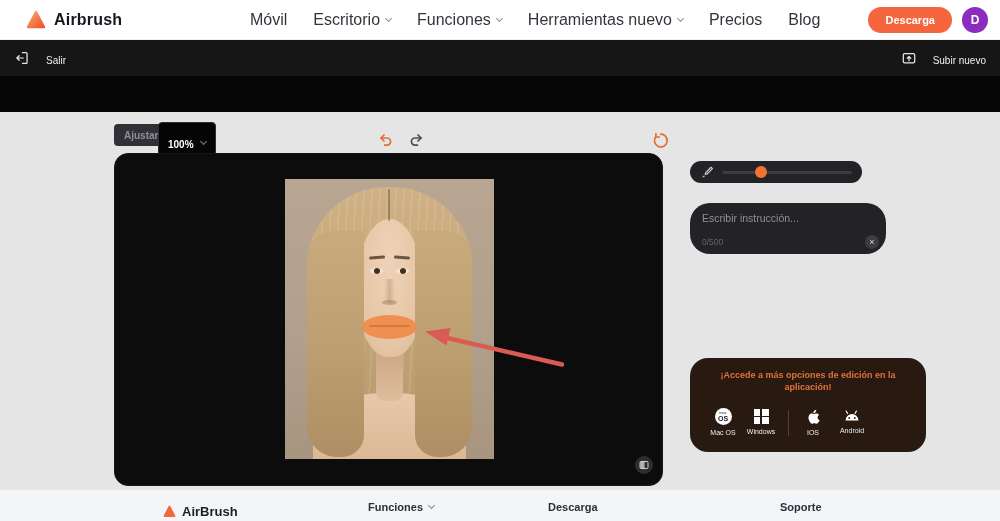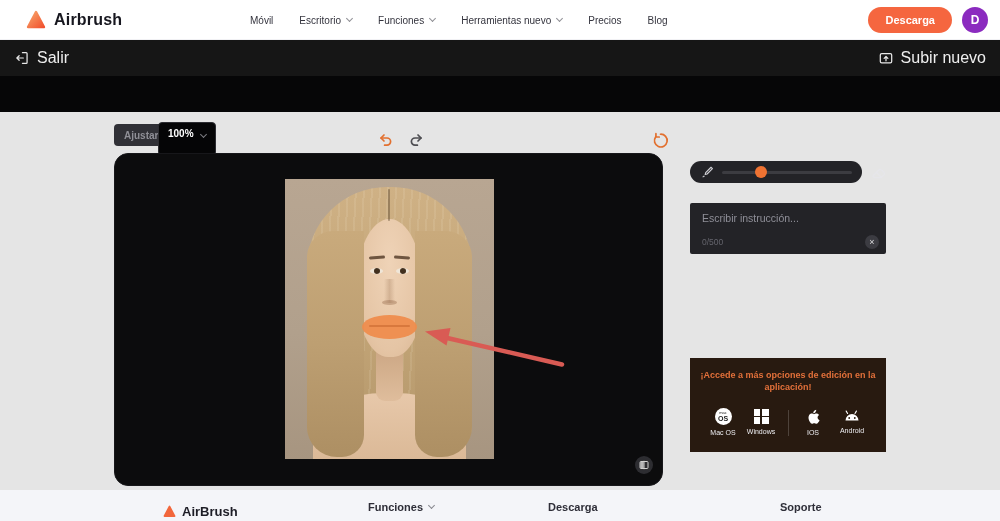--- a/index.html
+++ b/index.html
@@ -5,41 +5,41 @@
   * { margin:0; padding:0; box-sizing:border-box; }
   html,body { width:1000px; height:521px; overflow:hidden; background:#060607;
     font-family:"Liberation Sans", sans-serif; }
 
   
   #header { position:absolute; left:0; top:0; width:1000px; height:40px; background:#ffffff;
     border-bottom:1px solid #f1f1f4; z-index:30; }
   .brand { position:absolute; left:26px; top:0; height:40px; display:flex; align-items:center; gap:8px; }
   .brand-text { font-size:16px; font-weight:bold; color:#17171f; letter-spacing:.2px; }
   #main-nav { position:absolute; left:250px; top:0; height:40px; display:flex; align-items:center; gap:26px; }
-  .nav-item { font-size:10px; color:#34343e; display:flex; align-items:center; cursor:pointer; white-space:nowrap; }
+  .nav-item { font-size:16px; color:#34343e; display:flex; align-items:center; cursor:pointer; white-space:nowrap; }
   .chev { width:5px; height:5px; border-right:1.4px solid currentColor; border-bottom:1.4px solid currentColor;
     transform:rotate(45deg); display:inline-block; margin-left:6px; margin-bottom:3px; opacity:.55; }
   .dl-btn { position:absolute; right:48px; top:7px; height:26px; padding:0 17px; border-radius:14px;
     background:#F5663F; color:#fff; font-size:11px; font-weight:bold; display:flex; align-items:center; border:none; cursor:pointer; }
   .avatar { position:absolute; right:12px; top:7px; width:26px; height:26px; border-radius:50%;
     background:#8B2BBF; color:#fff; font-size:12px; font-weight:bold; display:flex; align-items:center; justify-content:center; cursor:pointer; }
 
   
   #subbar { position:absolute; left:0; top:40px; width:1000px; height:36px; background:#161616; z-index:25;
     display:flex; align-items:center; justify-content:space-between; padding:0 14px; }
-  .bar-link { display:flex; align-items:center; gap:7px; color:#eeeeee; font-size:16px; cursor:pointer; }
+  .bar-link { display:flex; align-items:flex-end; gap:16px; color:#eeeeee; font-size:10px; cursor:pointer; }
 
   
   #stage { position:absolute; left:0; top:76px; width:1000px; height:414px; background:#e5e5e5;margin-top:36px; }
 
   .chip-adjust { position:absolute; left:114px; top:12px; height:22px; padding:0 10px; border-radius:4px;
     background:#303036; color:#8f8f97; font-size:10px; font-weight:bold; display:flex; align-items:center; cursor:pointer; }
   .chip-zoom { position:absolute; left:158px; top:10px; height:25px; padding:16px 9px; border-radius:4px;
     background:#050506; border:1px solid #2c2c31; color:#fff; font-size:10px; font-weight:bold;
-    display:flex; align-items:flex-end; gap:7px; cursor:pointer; }
+    display:flex; align-items:flex-start; gap:7px; cursor:pointer; }
   .chip-zoom .chev { opacity:.8; color:#9a9aa1; margin-bottom:2px; margin-left:0; }
 
   .icon-btn { position:absolute; width:18px; height:18px; background:none; border:none; padding:0; cursor:pointer; }
 
   #canvas { position:absolute; left:114px; top:41px; width:549px; height:333px; background:#0c0c0d;
     border:1px solid #17171a; border-radius:14px; }
 
   
   #photo { position:absolute; left:170px; top:25px; width:209px; height:280px; overflow:hidden;
     background:linear-gradient(180deg,#b8a692 0%,#b1a08c 55%,#a79580 100%); }
@@ -82,39 +82,39 @@
   #arrow-svg { position:absolute; left:0; top:0; width:1000px; height:414px; pointer-events:none; z-index:5; }
 
   
   .slider-pill { position:absolute; left:690px; top:49px; width:172px; height:22px; border-radius:11px;
     background:#232327; display:flex; align-items:center; padding:0 10px; gap:8px; }
   .slider-track { position:relative; flex:1; height:3px; border-radius:2px; background:#3c3c41; cursor:pointer; }
   .slider-thumb { position:absolute; top:50%; left:30%; width:12px; height:12px; border-radius:50%;
     background:#F07332; transform:translate(-50%,-50%); cursor:grab; }
   .eraser-btn { position:absolute; left:869px; top:50px; width:20px; height:20px; background:none; border:none; padding:0; cursor:pointer; }
 
-  .instr-box { position:absolute; left:690px; top:91px; width:196px; height:51px; border-radius:2px;
+  .instr-box { position:absolute; left:690px; top:91px; width:196px; height:51px; border-radius:20px;
     background:#232327; }
   .instr-box textarea { position:absolute; left:0; top:0; width:100%; height:30px; background:none; border:none; resize:none;
     padding:9px 12px 0; font-family:inherit; font-size:10.5px; color:#e8e8ec; outline:none; }
   .instr-box textarea::placeholder { color:#8f8f98; }
   .char-count { position:absolute; left:12px; bottom:7px; font-size:8.5px; color:#64646c; }
   .clear-btn { position:absolute; right:7px; bottom:5px; width:14px; height:14px; border-radius:50%;
     background:#3c3c42; color:#dcdcde; font-size:9px; line-height:13px; text-align:center; border:none; cursor:pointer; padding:0; }
 
   .gen-btn { position:absolute; left:690px; top:152px; width:196px; height:33px; border-radius:17px;
     background:#4E2D18; border:none; cursor:pointer; display:flex; flex-direction:column; align-items:center; justify-content:center; gap:1px; }
   .gen-row { display:flex; align-items:center; gap:6px; }
   .gen-label { font-size:12px; font-weight:bold; color:#7E6553; letter-spacing:.3px; }
   .gen-sub { font-size:7.5px; color:#66503F; }
 
   .dlp-btn { position:absolute; left:690px; top:202px; width:196px; height:35px; border-radius:18px;
     background:none; border:1px solid #3E2617; color:#B35A2B; font-size:12px; font-weight:bold; letter-spacing:.3px; cursor:pointer; }
 
-  .promo { position:absolute; left:690px; top:246px; width:196px; height:94px; border-radius:0;
+  .promo { position:absolute; left:690px; top:246px; width:236px; height:94px; border-radius:18px;
     background:#281A10; }
   .promo-title { width:176px; margin:11px auto 0; text-align:center; font-size:9px; font-weight:bold;
     color:#E2703A; line-height:1.35; }
   .plat { position:absolute; top:50px; width:40px; display:flex; flex-direction:column; align-items:center; gap:4px; cursor:pointer; }
   .plat-label { font-size:7px; color:#ececf0; white-space:nowrap; }
   .plat-divider { position:absolute; left:98px; top:52px; width:1px; height:26px; background:rgba(255,255,255,.18); }
   .mac-circle { width:17px; height:17px; border-radius:50%; background:#fff; display:flex; flex-direction:column;
     align-items:center; justify-content:center; line-height:1; }
   .mac-circle .m { font-size:4px; color:#1c1c1c; } .mac-circle .o { font-size:7px; font-weight:bold; color:#1c1c1c; }
   .win-grid { width:15px; height:15px; margin-top:1px; display:grid; grid-template-columns:1fr 1fr; grid-template-rows:1fr 1fr; gap:1.5px; }

